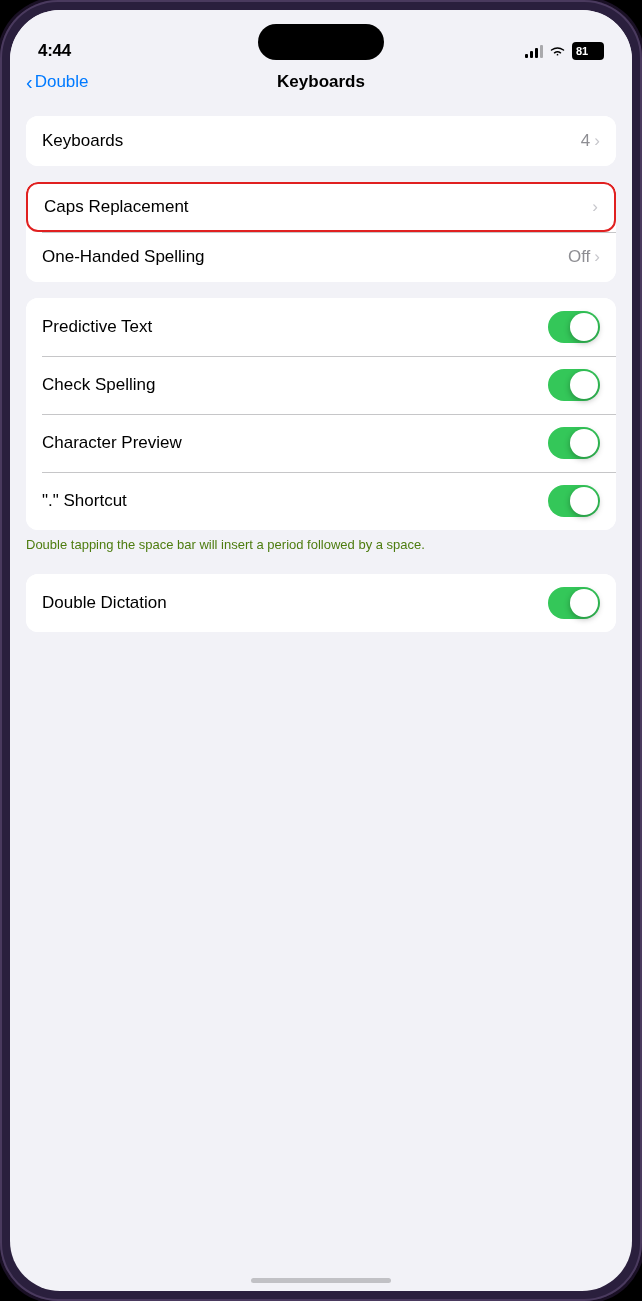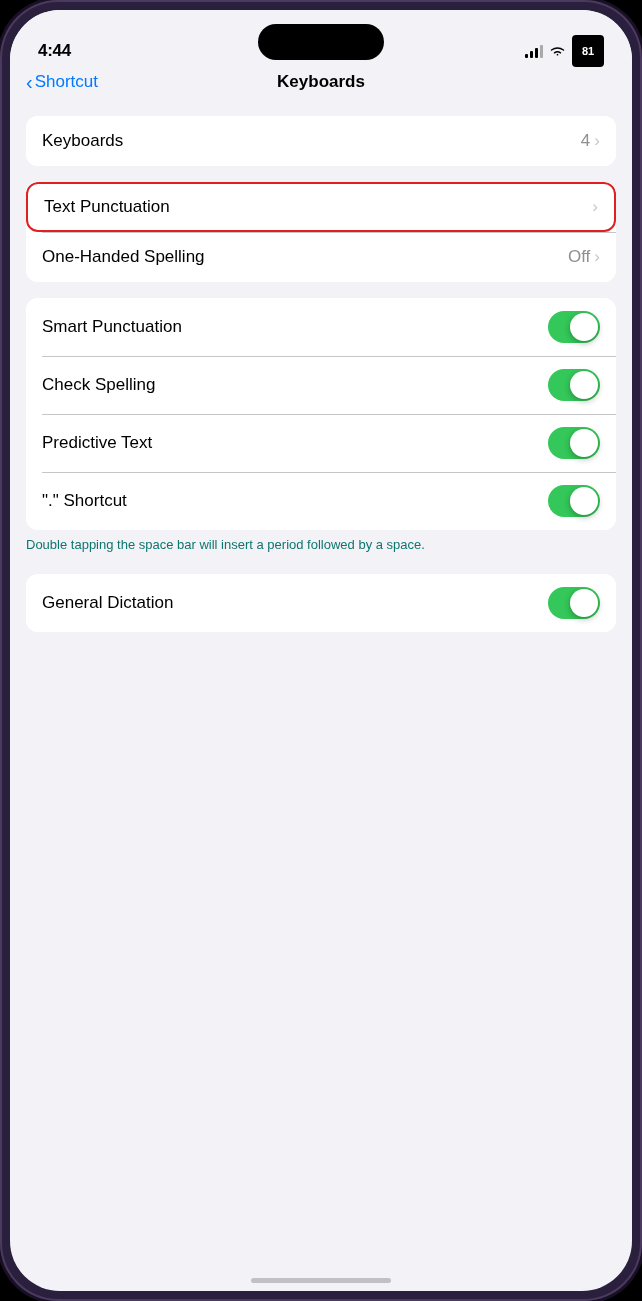--- a/index.html
+++ b/index.html
@@ -79,22 +79,22 @@
     .battery-icon {
       display: flex;
       align-items: center;
       background: #000;
       border-radius: 4px;
       padding: 2px 4px;
       font-size: 11px;
       font-weight: 700;
       color: #fff;
       min-width: 32px;
-      height: 32px;
-      justify-content: center;
+      height: 18px;
+      justify-content: flex-start;
     }
 
     
     .dynamic-island {
       position: absolute;
       top: 14px;
       left: 50%;
       transform: translateX(-50%);
       width: 126px;
       height: 36px;
@@ -210,21 +210,21 @@
       right: 2px;
       width: 28px;
       height: 28px;
       background: #fff;
       border-radius: 50%;
       box-shadow: 0 2px 6px rgba(0,0,0,0.3);
     }
 
     .hint-text {
       font-size: 13px;
-      color: #0f766e;
+      color: #4d7c0f;
       padding: 6px 16px 4px;
       line-height: 1.4;
     }
 
     
     .home-indicator {
       position: absolute;
       bottom: 8px;
       left: 50%;
       transform: translateX(-50%);
@@ -259,77 +259,77 @@
         </svg>
         <div class="battery-icon">
           <span>81</span>
         </div>
       </div>
     </div>
 
     <div class="nav-bar">
       <div class="nav-back">
         <span class="nav-back-chevron">‹</span>
-        <span>Shortcut</span>
+        <span>Double</span>
       </div>
       <span class="nav-title">Keyboards</span>
     </div>
 
     <div class="content">
 
       <div class="section">
         <div class="list-item">
           <span class="list-item-label">Keyboards</span>
           <div class="list-item-right">
             <span>4</span>
             <span class="chevron">›</span>
           </div>
         </div>
       </div>
 
       <div class="section">
         <div class="list-item section-highlighted">
-          <span class="list-item-label">Text Punctuation</span>
+          <span class="list-item-label">Caps Replacement</span>
           <div class="list-item-right">
             <span class="chevron">›</span>
           </div>
         </div>
         <div class="list-item">
           <span class="list-item-label">One-Handed Spelling</span>
           <div class="list-item-right">
             <span>Off</span>
             <span class="chevron">›</span>
           </div>
         </div>
       </div>
 
       <div class="section">
         <div class="list-item">
-          <span class="list-item-label">Smart Punctuation</span>
+          <span class="list-item-label">Predictive Text</span>
           <div class="toggle"></div>
         </div>
         <div class="list-item">
           <span class="list-item-label">Check Spelling</span>
           <div class="toggle"></div>
         </div>
         <div class="list-item">
-          <span class="list-item-label">Predictive Text</span>
+          <span class="list-item-label">Character Preview</span>
           <div class="toggle"></div>
         </div>
         <div class="list-item">
           <span class="list-item-label">"." Shortcut</span>
           <div class="toggle"></div>
         </div>
       </div>
 
       <p class="hint-text">Double tapping the space bar will insert a period followed by a space.</p>
 
       <div class="section">
         <div class="list-item">
-          <span class="list-item-label">General Dictation</span>
+          <span class="list-item-label">Double Dictation</span>
           <div class="toggle"></div>
         </div>
       </div>
 
     </div>
 
     <div class="home-indicator"></div>
 
   </div>
 </div>

